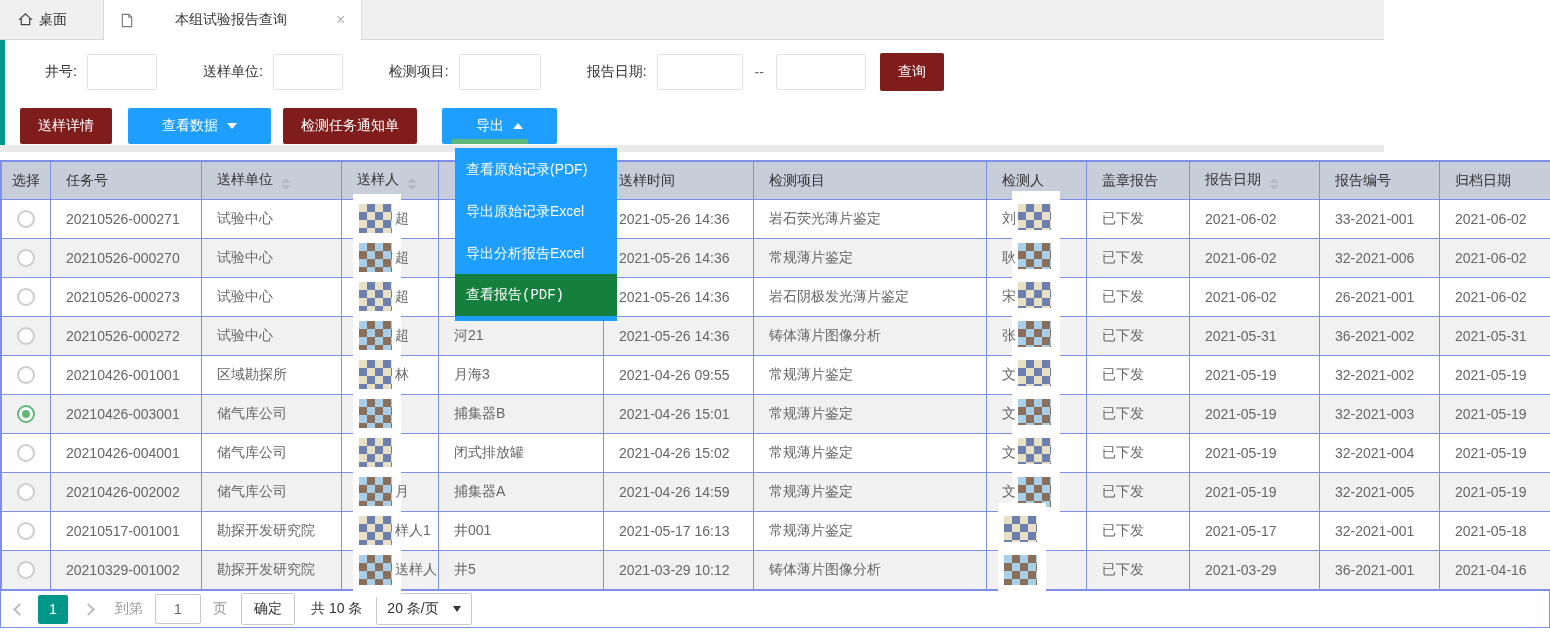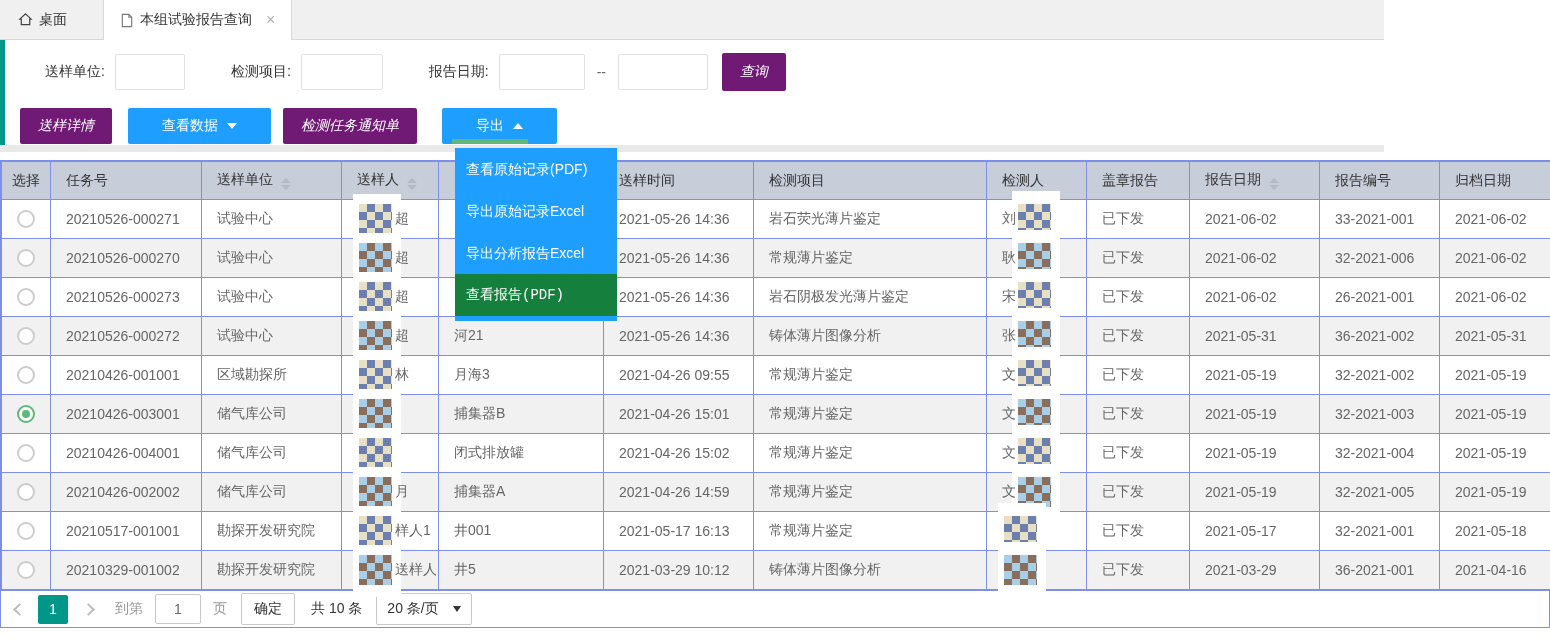--- a/index.html
+++ b/index.html
@@ -3,33 +3,33 @@
 <meta charset="utf-8">
 <style>
   *{margin:0;padding:0;box-sizing:border-box;}
   html,body{width:1550px;height:643px;background:#fff;font-family:"Liberation Sans","DejaVu Sans",sans-serif;font-size:14px;color:#333;overflow:hidden;}
   .page{position:relative;width:1384px;height:643px;}
 
   
   .tabbar{height:40px;background:#f0f0f0;border-bottom:1px solid #d9d9d9;display:flex;align-items:stretch;}
   .tab{display:flex;align-items:center;padding:0 18px;color:#333;cursor:pointer;}
   .tab .ticon{margin-right:6px;display:inline-flex;}
-  .tab.active{background:#fff;border-left:1px solid #d9d9d9;border-right:1px solid #d9d9d9;margin-left:18px;margin-bottom:-1px;padding:0 16px;}
+  .tab.active{background:#fff;border-left:1px solid #d9d9d9;border-right:1px solid #d9d9d9;margin-left:18px;margin-bottom:-1px;padding:0 16px;gap:35px;}
   .tab .close{margin-left:14px;color:#b3b3b3;font-size:16px;line-height:1;}
 
   
   .accent{position:absolute;left:0;top:40px;width:5px;height:105px;background:#009688;}
   .filter{height:64px;background:#fff;display:flex;align-items:center;padding-left:45px;}
   .filter label{color:#333;margin-right:10px;}
   .filter input{width:70px;height:36px;border:1px solid #e2e2e2;border-radius:2px;outline:none;padding:0 6px;font-size:14px;color:#666;}
   .filter .grp{display:flex;align-items:center;margin-right:46px;}
   .filter .w-item{width:82px;} .filter .w-d1{width:86px;} .filter .w-d2{width:90px;}
   .filter .sep{color:#666;margin:0 12px;}
   .btn{display:inline-flex;align-items:center;justify-content:center;border:none;border-radius:2px;color:#fff;font-size:14px;cursor:pointer;height:38px;padding:0 18px;}
-  .btn.teal{background:#701a75;font-style:italic;}
+  .btn.teal{background:#7f1d1d;}
   .btn.blue{background:#1E9FFF;}
 
   
   .toolbar{height:41px;background:#fff;display:flex;align-items:center;padding-left:20px;}
   .toolbar .btn{height:36px;margin-top:3px;}
   .toolbar .btn+.btn{margin-left:12px;}
   .toolbar .btn.blue{padding:0 34px;}
   .btn .caret-d{width:0;height:0;border-left:5px solid transparent;border-right:5px solid transparent;border-top:6px solid #fff;margin-left:9px;}
   .btn .caret-u{width:0;height:0;border-left:5px solid transparent;border-right:5px solid transparent;border-bottom:6px solid #fff;margin-left:9px;}
   #btn-view{margin-left:16px;}
@@ -105,20 +105,24 @@
           </svg>
       </span>
       <span>本组试验报告查询</span>
       <span class="close">×</span>
     </div>
   </div>
 
   <div class="accent"></div>
 
   <div class="filter">
+    <div class="grp">
+      <label>井号:</label>
+      <input type="text" style="">
+    </div>
     <div class="grp">
       <label>送样单位:</label>
       <input type="text" style="">
     </div>
     <div class="grp">
       <label>检测项目:</label>
       <input type="text" class="w-item" style="">
     </div>
     <div class="grp" style="margin-right:14px;">
       <label>报告日期:</label>

